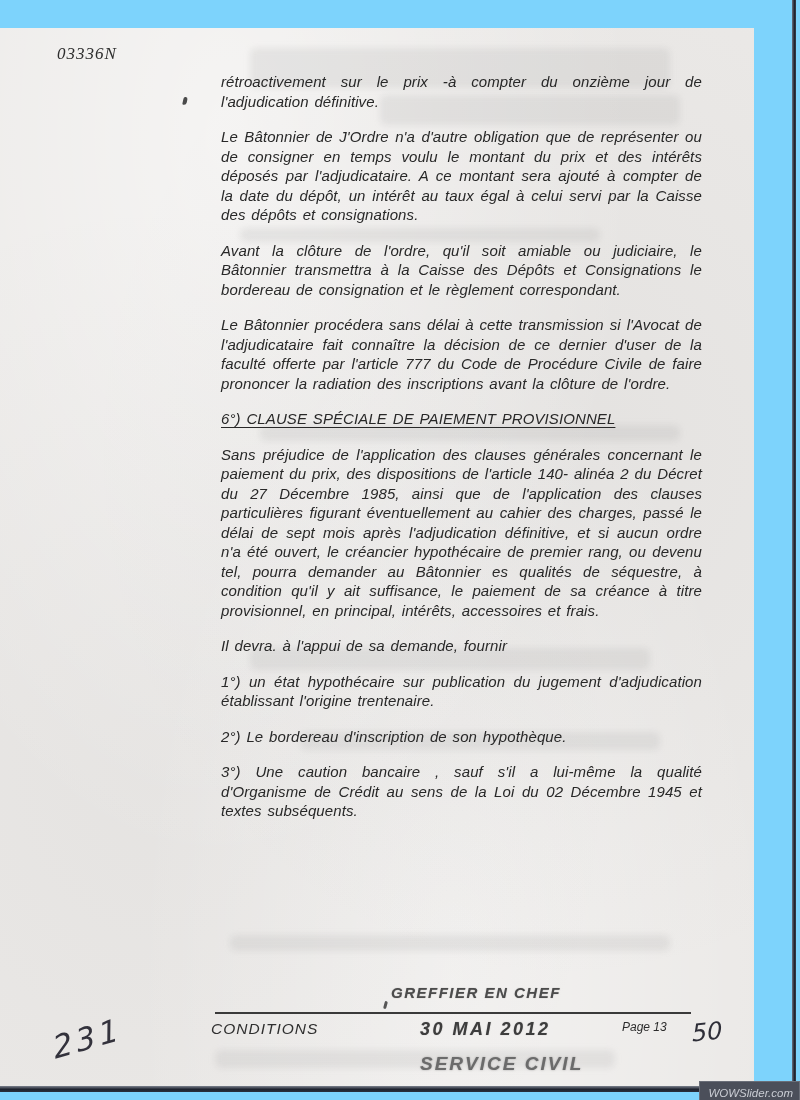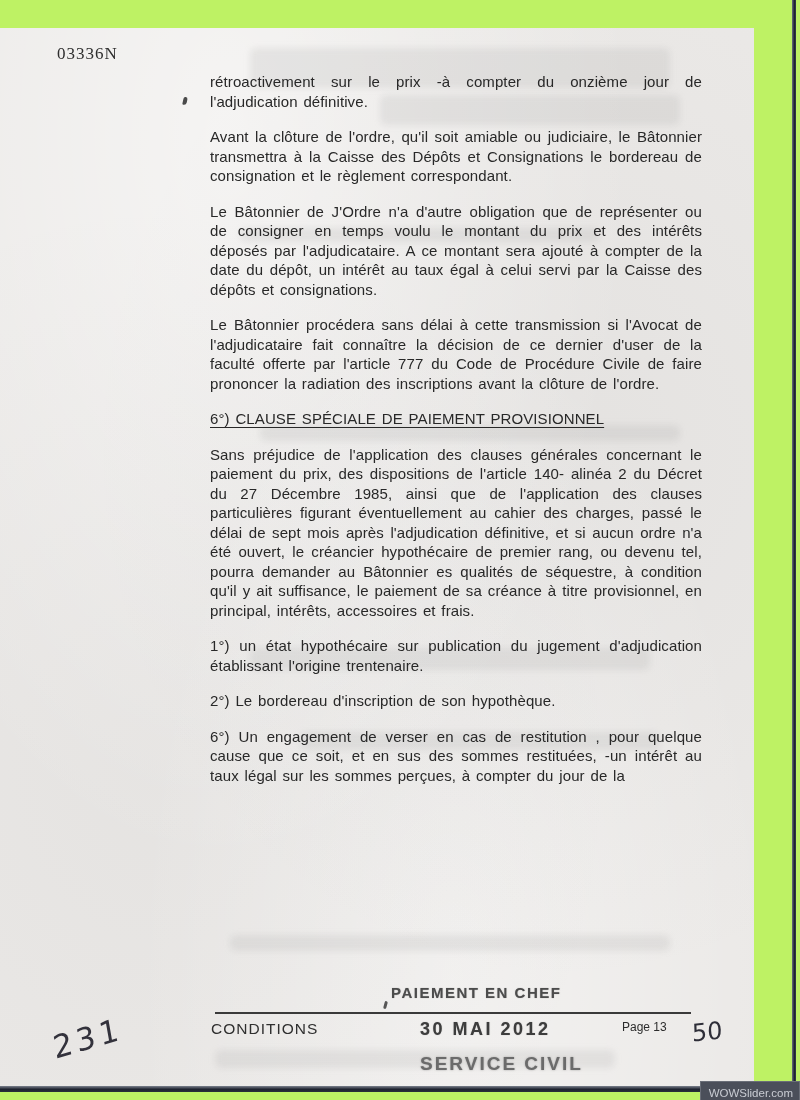--- a/index.html
+++ b/index.html
@@ -1,21 +1,22 @@
 <!DOCTYPE html>
 <html><head>
 <meta charset="utf-8">
 <style>
   html,body{margin:0;padding:0;}
   .frame{
     position:relative;
     width:800px;height:1100px;
-    background:#bef264;
+    background:#7dd3fc;
     overflow:hidden;
     font-family:"Liberation Sans", sans-serif;
+    font-style:italic;
   }
   
   .paper-texture{
     position:absolute;left:0;top:28px;width:754px;height:1058px;
     background-color:#ebe9e7;
     background-image:
       radial-gradient(ellipse at 30% 10%, rgba(255,255,255,.5), transparent 55%),
       radial-gradient(ellipse at 75% 40%, rgba(120,120,120,.06), transparent 60%),
       radial-gradient(ellipse at 20% 70%, rgba(120,120,120,.05), transparent 55%),
       radial-gradient(ellipse at 60% 90%, rgba(255,255,255,.4), transparent 50%);
@@ -29,21 +30,21 @@
   .doc-number{
     position:absolute;left:57px;top:44px;
     font-family:"Liberation Serif", serif;
     font-size:17px;color:#2e2e2e;letter-spacing:1px;
   }
   .body-text{
     position:absolute;left:205px;top:72px;width:497px;
     font-size:15px;line-height:19.5px;color:#282828;
     text-align:justify;letter-spacing:.1px;word-spacing:1.5px;
   }
-  .body-text p{margin:0 0 16px 5px;}
+  .body-text p{margin:0 0 16px 16px;}
   .body-text .heading{
     text-decoration:underline;
     text-underline-offset:3px;
   }
   .ink-mark{
     position:absolute;left:183px;top:97px;width:4px;height:8px;
     background:#4a4a4a;border-radius:2px 2px 3px 1px;
     transform:rotate(12deg);
   }
   .stamp-comma{
@@ -126,31 +127,32 @@
   <div class="smudge" style="left:300px;top:732px;width:360px;height:18px;"></div>
   <div class="smudge" style="left:230px;top:935px;width:440px;height:16px;"></div>
   <div class="smudge" style="left:215px;top:1050px;width:400px;height:18px;"></div>
 
   <div class="doc-number">03336N</div>
 
   <div class="ink-mark"></div>
 
   <div class="body-text">
     <p>rétroactivement sur le prix -à compter du onzième jour de l'adjudication définitive.</p>
+    <p>Le Bâtonnier de J'Ordre n'a d'autre obligation que de représenter ou de consigner en temps voulu le montant du prix et des intérêts déposés par l'adjudicataire. A ce montant sera ajouté à compter de la date du dépôt, un intérêt au taux égal à celui servi par la Caisse des dépôts et consignations.</p>
     <p>Avant la clôture de l'ordre, qu'il soit amiable ou judiciaire, le Bâtonnier transmettra à la Caisse des Dépôts et Consignations le bordereau de consignation et le règlement correspondant.</p>
-    <p>Le Bâtonnier de J'Ordre n'a d'autre obligation que de représenter ou de consigner en temps voulu le montant du prix et des intérêts déposés par l'adjudicataire. A ce montant sera ajouté à compter de la date du dépôt, un intérêt au taux égal à celui servi par la Caisse des dépôts et consignations.</p>
     <p>Le Bâtonnier procédera sans délai à cette transmission si l'Avocat de l'adjudicataire fait connaître la décision de ce dernier d'user de la faculté offerte par l'article 777 du Code de Procédure Civile de faire prononcer la radiation des inscriptions avant la clôture de l'ordre.</p>
     <p class="heading">6°) CLAUSE SPÉCIALE DE PAIEMENT PROVISIONNEL</p>
     <p>Sans préjudice de l'application des clauses générales concernant le paiement du prix, des dispositions de l'article 140- alinéa 2 du Décret du 27 Décembre 1985, ainsi que de l'application des clauses particulières figurant éventuellement au cahier des charges, passé le délai de sept mois après l'adjudication définitive, et si aucun ordre n'a été ouvert, le créancier hypothécaire de premier rang, ou devenu tel, pourra demander au Bâtonnier es qualités de séquestre, à condition qu'il y ait suffisance, le paiement de sa créance à titre provisionnel, en principal, intérêts, accessoires et frais.</p>
+    <p>Il devra. à l'appui de sa demande, fournir</p>
     <p>1°) un état hypothécaire sur publication du jugement d'adjudication établissant l'origine trentenaire.</p>
     <p>2°) Le bordereau d'inscription de son hypothèque.</p>
-    <p>6°) Un engagement de verser en cas de restitution , pour quelque cause que ce soit, et en sus des sommes restituées, -un intérêt au taux légal sur les sommes   perçues, à compter du jour de la</p>
+    <p>3°) Une caution bancaire , sauf s'il a lui-même la qualité d'Organisme de Crédit au sens de la Loi du 02 Décembre 1945 et textes subséquents.</p>
   </div>
 
-  <div class="stamp-greffier">PAIEMENT EN CHEF</div>
+  <div class="stamp-greffier">GREFFIER EN CHEF</div>
   <div class="stamp-comma"></div>
 
   <div class="footer-rule"></div>
   <div class="footer-conditions">CONDITIONS</div>
   <div class="stamp-date">30 MAI 2012</div>
   <div class="footer-page">Page 13</div>
   <div class="hw-fifty">50</div>
   <div class="hw-number">231</div>
   <div class="stamp-service">SERVICE CIVIL</div>
 

